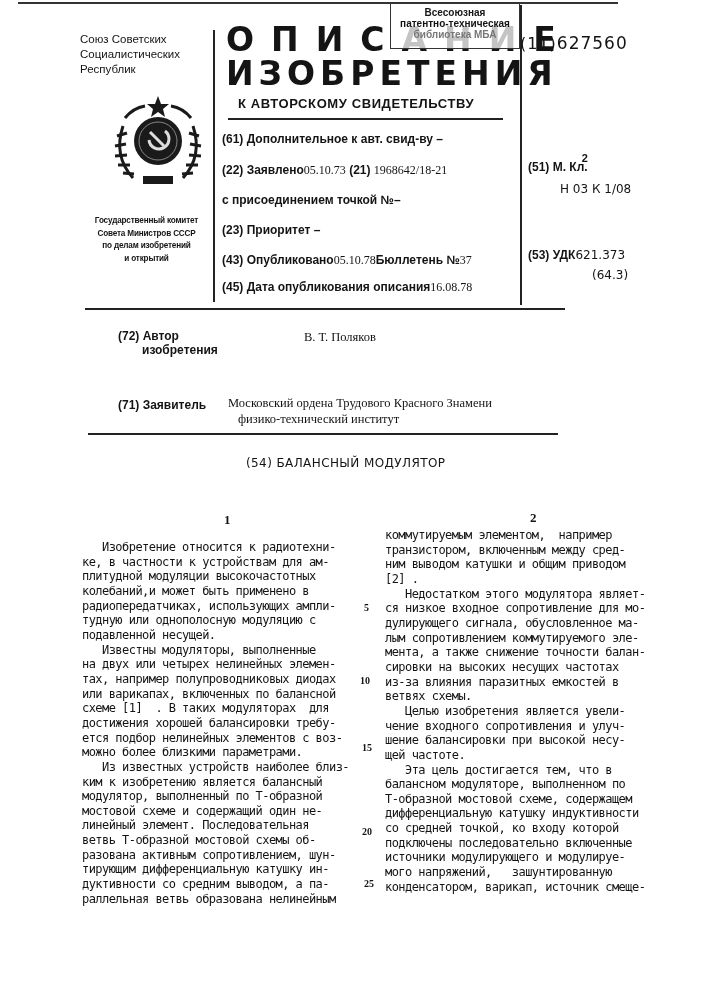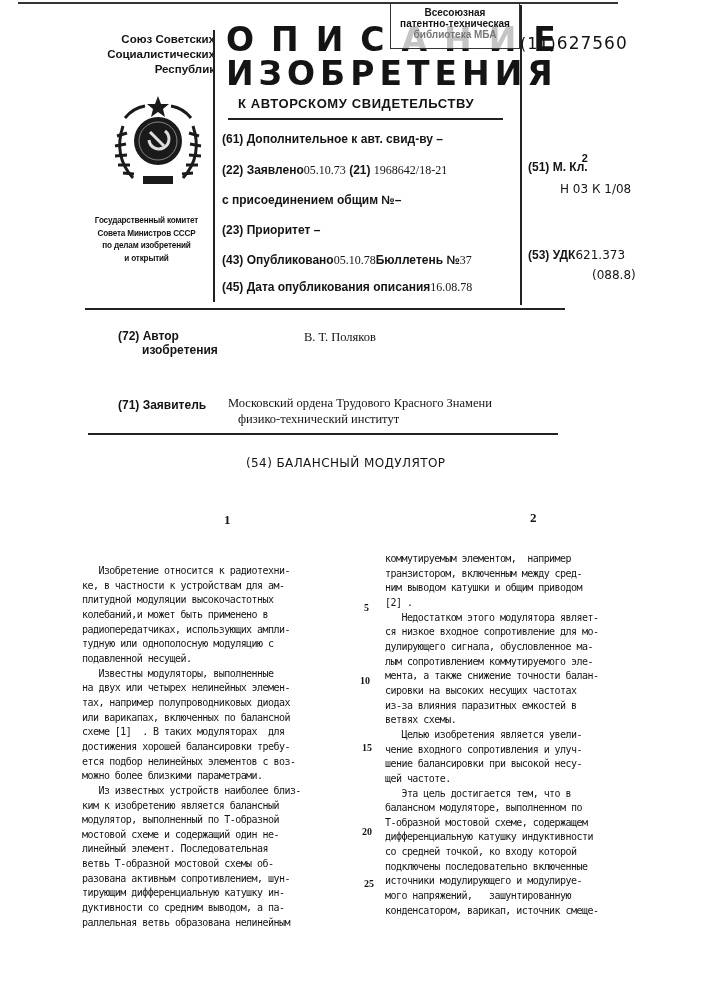--- a/index.html
+++ b/index.html
@@ -2,21 +2,21 @@
 <html><head>
 <meta charset="utf-8">
 <style>
   html, body { margin: 0; padding: 0; }
   body {
     width: 707px; height: 1000px; background: #ffffff; position: relative; overflow: hidden;
     color: #141414; font-family: "Liberation Sans", sans-serif;
   }
   .abs { position: absolute; }
   .top-rule { position: absolute; left: 18px; top: 2px; width: 600px; height: 2px; background: #333; }
-  .country { left: 80px; top: 32px; width: 135px; text-align: right; font-weight: bold; font-size: 11.5px; line-height: 15px; }
+  .country { left: 80px; top: 32px; width: 135px; text-align: left; font-weight: normal; font-size: 11.5px; line-height: 15px; }
   .emblem { left: 103px; top: 86px; width: 110px; height: 110px; }
   .committee { left: 84px; top: 214px; width: 125px; text-align: center; font-weight: bold; font-size: 9.5px; line-height: 12.5px; transform: scaleX(0.86); transform-origin: center; letter-spacing: -0.2px; }
   .vline-left { left: 213px; top: 30px; width: 2px; height: 272px; background: #222; }
   .vline-right { left: 520px; top: 5px; width: 2px; height: 300px; background: #222; }
   .title1 { left: 226px; top: 22px; font-family: "DejaVu Sans", sans-serif; font-weight: bold; font-size: 33px; letter-spacing: 17px; line-height: 36px; }
   .title2 { left: 226px; top: 56px; font-family: "DejaVu Sans", sans-serif; font-weight: bold; font-size: 33px; letter-spacing: 5px; line-height: 36px; }
   .subtitle { left: 238px; top: 96px; font-weight: bold; font-size: 13px; letter-spacing: 0.6px; }
   .subtitle-rule { left: 228px; top: 118px; width: 275px; height: 2px; background: #222; }
   .stamp { left: 390px; top: 3px; width: 128px; height: 44px; border: 1.5px solid #333; border-left: 1.5px solid #333; background: rgba(255,255,255,0.75); font-size: 10px; font-weight: bold; text-align: center; line-height: 11px; }
   .stamp .l1 { margin-top: 3px; }
@@ -26,21 +26,21 @@
   .biblio { left: 222px; font-size: 12px; font-weight: bold; white-space: nowrap; }
   .biblio .num { font-family: Liberation Serif, serif; font-weight: normal; font-size: 12px; }
   .right-biblio { left: 528px; font-size: 12px; font-weight: bold; white-space: nowrap; }
   .right-biblio .num { font-family: "DejaVu Sans", sans-serif; font-weight: normal; }
   .sup { font-size: 11px; position: relative; top: -9px; left: -6px; }
   .hrule { height: 2px; background: #222; }
   .lbl { font-weight: bold; font-size: 12px; line-height: 14px; margin-left: 32px; }
   .serif-line { font-family: "Liberation Serif", serif; font-size: 12.5px; }
   .heading54 { left: 246px; top: 456px; font-family: "DejaVu Sans", sans-serif; font-size: 12px; letter-spacing: 0.4px; }
   .colnum { font-family: "Liberation Serif", serif; font-weight: bold; font-size: 13px; }
-  .col { font-family: "DejaVu Sans Mono", monospace; font-size: 10px; line-height: 14.65px; white-space: pre; letter-spacing: -0.55px; margin-top: 24px; }
+  .col { font-family: "DejaVu Sans Mono", monospace; font-size: 12px; line-height: 14.65px; white-space: pre; letter-spacing: -0.55px; }
   .linenums { font-family: "Liberation Serif", serif; font-weight: bold; font-size: 10px; }
 </style>
 </head>
 <body>
 
 <div class="top-rule"></div>
 
 <div class="abs country">
   <div>Союз Советских</div>
   <div>Социалистических</div>
@@ -106,21 +106,21 @@
 
 <div class="abs biblio" style="top:132px">
   <span>(61) Дополнительное к авт. свид-ву –</span>
 </div>
 <div class="abs biblio" style="top:163px">
   <span>(22) Заявлено</span><span class="num">05.10.73</span>
   <span>(21)</span>
   <span class="num">1968642/18-21</span>
 </div>
 <div class="abs biblio" style="top:193px">
-  <span>с присоединением общим №–</span>
+  <span>с присоединением точкой №–</span>
 </div>
 <div class="abs biblio" style="top:223px">
   <span>(23) Приоритет –</span>
 </div>
 <div class="abs biblio" style="top:253px">
   <span>(43) Опубликовано</span><span class="num">05.10.78</span><span>Бюллетень №</span><span class="num">37</span>
 </div>
 <div class="abs biblio" style="top:280px">
   <span>(45) Дата опубликования описания</span><span class="num">16.08.78</span>
 </div>
@@ -128,21 +128,21 @@
 <div class="abs right-biblio" style="top:160px">
   <span>(51) М. Кл.</span><span class="sup">2</span>
 </div>
 <div class="abs right-biblio" style="top:182px; left:560px;">
   <span class="num">Н 03 К 1/08</span>
 </div>
 <div class="abs right-biblio" style="top:248px">
   <span>(53) УДК</span><span class="num">621.373</span>
 </div>
 <div class="abs right-biblio" style="top:268px; left:592px;">
-  <span class="num">(088.8)</span>
+  <span class="num">(64.3)</span>
 </div>
 
 <div class="abs hrule" style="left:85px; top:308px; width:480px;"></div>
 
 <div class="abs lbl" style="left:86px; top:329px;">
   <div>(72) Автор</div>
   <div style="padding-left:24px">изобретения</div>
 </div>
 <div class="abs serif-line" style="left:304px; top:330px;">В. Т. Поляков</div>
 

